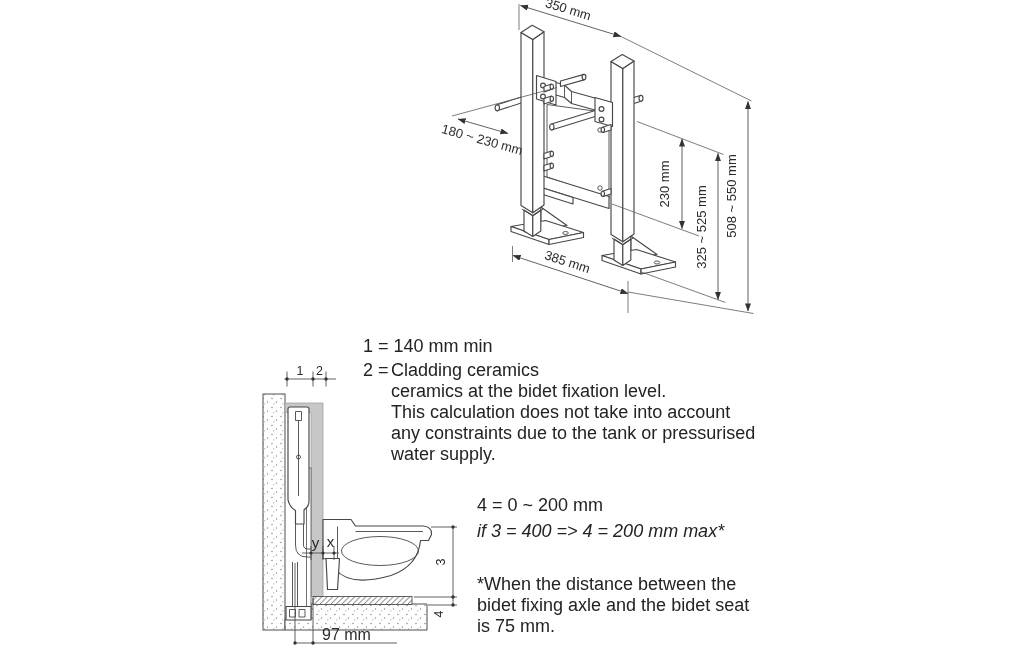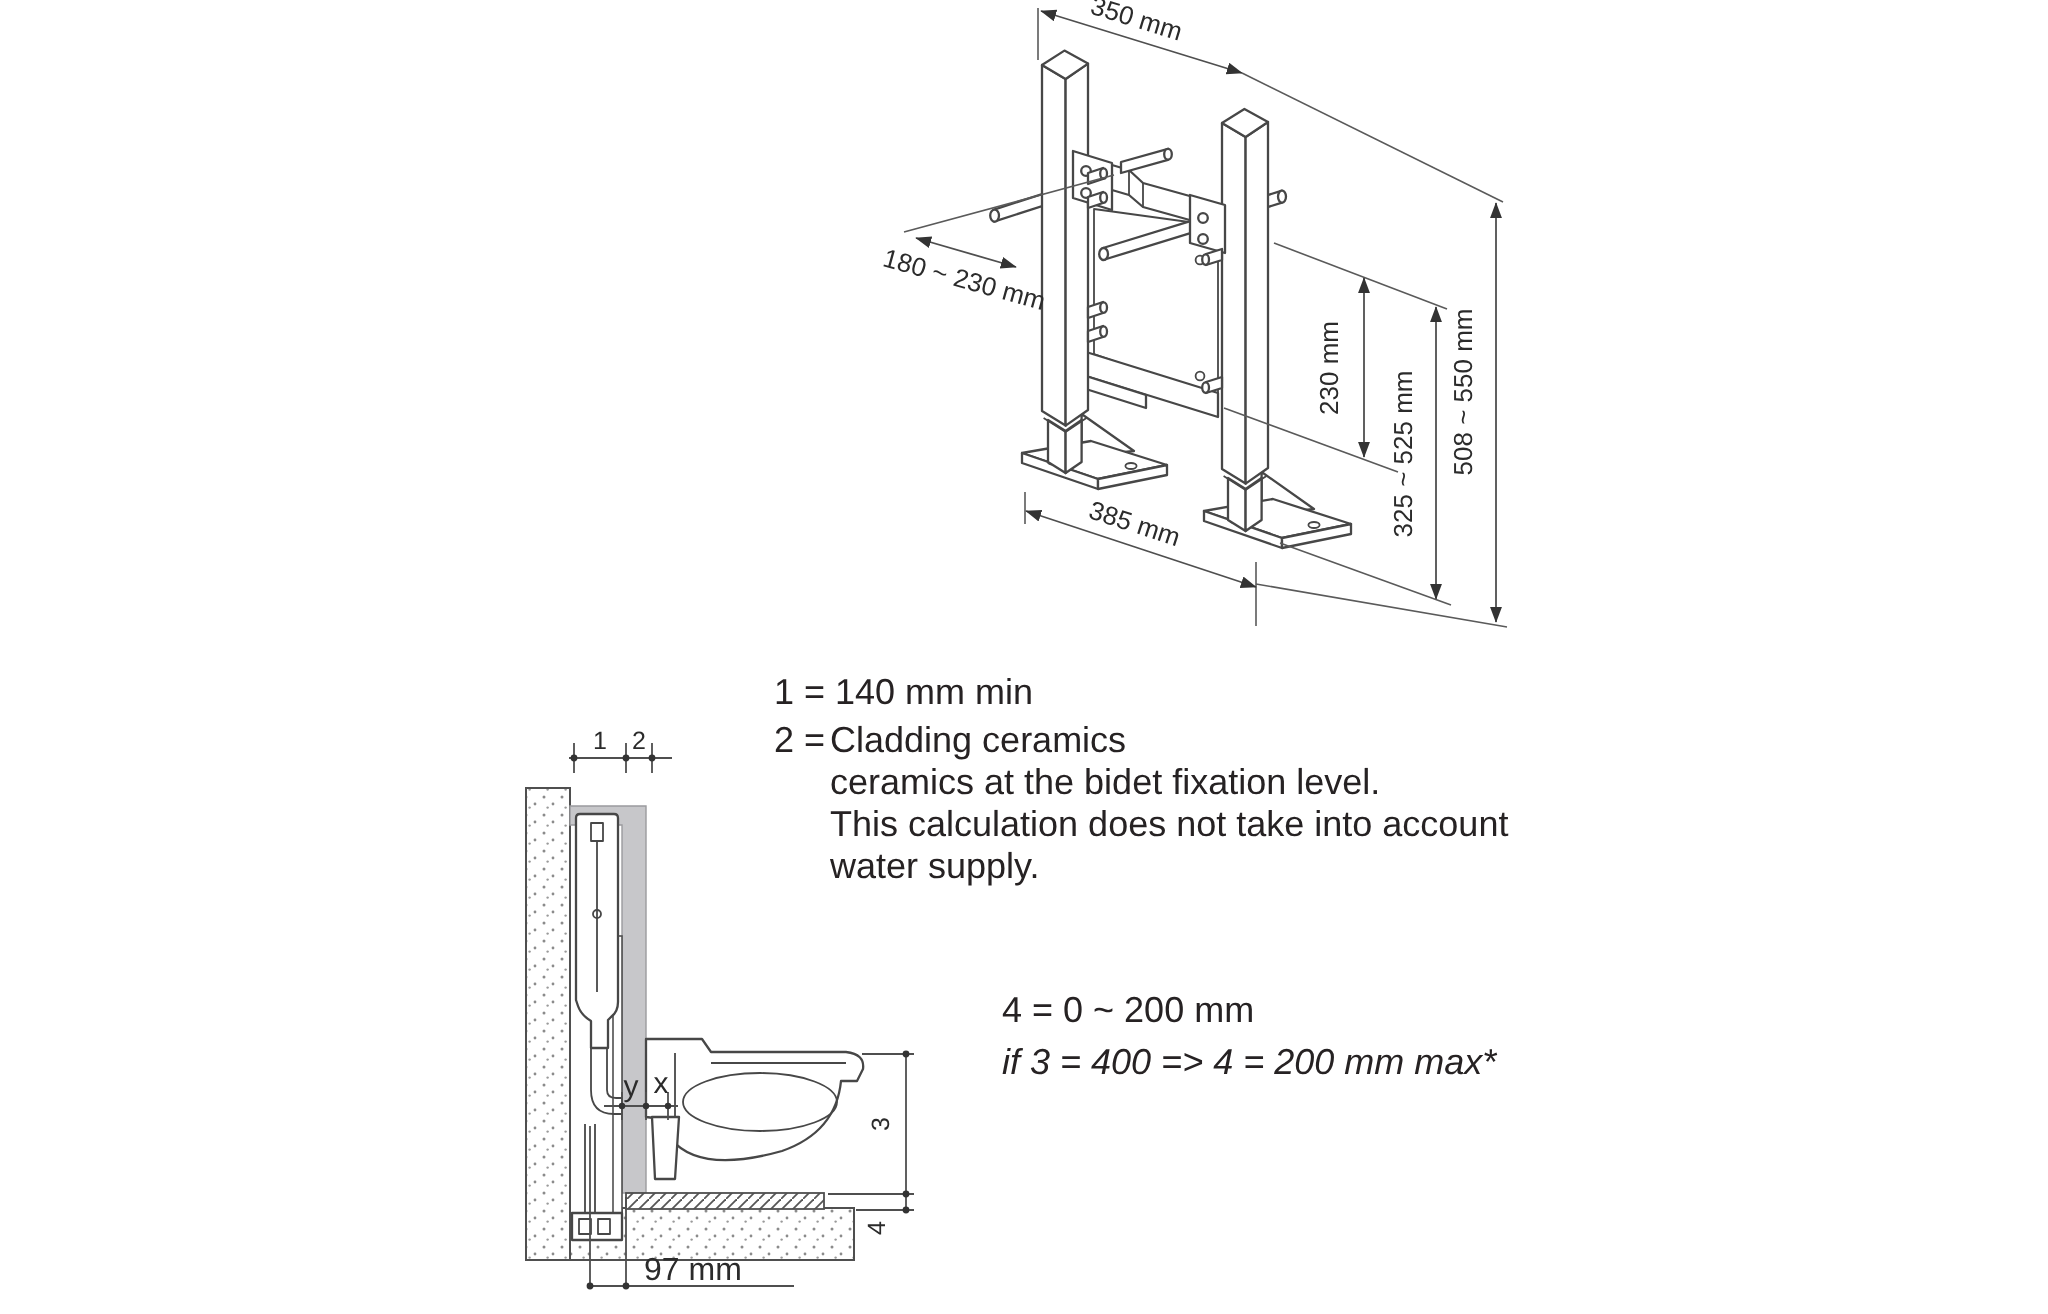--- a/index.html
+++ b/index.html
@@ -1,19 +1,19 @@
 <!DOCTYPE html>
 <html><head>
 <meta charset="utf-8">
 <style>
   html,body{margin:0;padding:0;background:#fff;}
   #page{position:relative;width:1024px;height:657px;background:#fff;overflow:hidden;
         font-family:"Liberation Sans",sans-serif;color:#262223;}
   svg{position:absolute;overflow:visible;}
-  .note{position:absolute;font-size:18px;line-height:21px;color:#262223;white-space:nowrap;margin-left:24px;}
+  .note{position:absolute;font-size:18px;line-height:21px;color:#262223;white-space:nowrap;}
   .note-row{display:flex;}
   .note-label{width:28px;flex:none;}
   svg text{font-family:"Liberation Sans",sans-serif;fill:#2b2b2b;}
   .dimtext{font-size:13px;}
   .dimtext-sm{font-size:12.5px;}
   .dimtext-lg{font-size:16px;}
   .dimtext-yx{font-size:15px;}
   .ln{stroke:#4f4f4f;stroke-width:.9;fill:none;}
   .thin{stroke:#5a5a5a;stroke-width:.8;fill:none;}
   .part{stroke:#474747;stroke-width:1.15;fill:#fff;stroke-linejoin:round;}
@@ -251,21 +251,27 @@
   </svg>
 
   <div class="note" style="left:363px;top:336px;">1 = 140 mm min</div>
 
   <div class="note note-row" style="left:363px;top:360px;">
     <div class="note-label">2 =</div>
     <div>
       <div>Cladding ceramics</div>
       <div>ceramics at the bidet fixation level.</div>
       <div>This calculation does not take into account</div>
+      <div>any constraints due to the tank or pressurised</div>
       <div>water supply.</div>
     </div>
   </div>
 
   <div class="note" style="left:477px;top:495px;">4 = 0 ~ 200 mm</div>
   <div class="note" style="left:477px;top:521px;font-style:italic;">if 3 = 400 =&gt; 4 = 200 mm max*</div>
 
+  <div class="note" style="left:477px;top:574px;">
+    <div>*When the distance between the</div>
+    <div>bidet fixing axle and the bidet seat</div>
+    <div>is 75 mm.</div>
+  </div>
 
 </div>
 
 </body></html>

